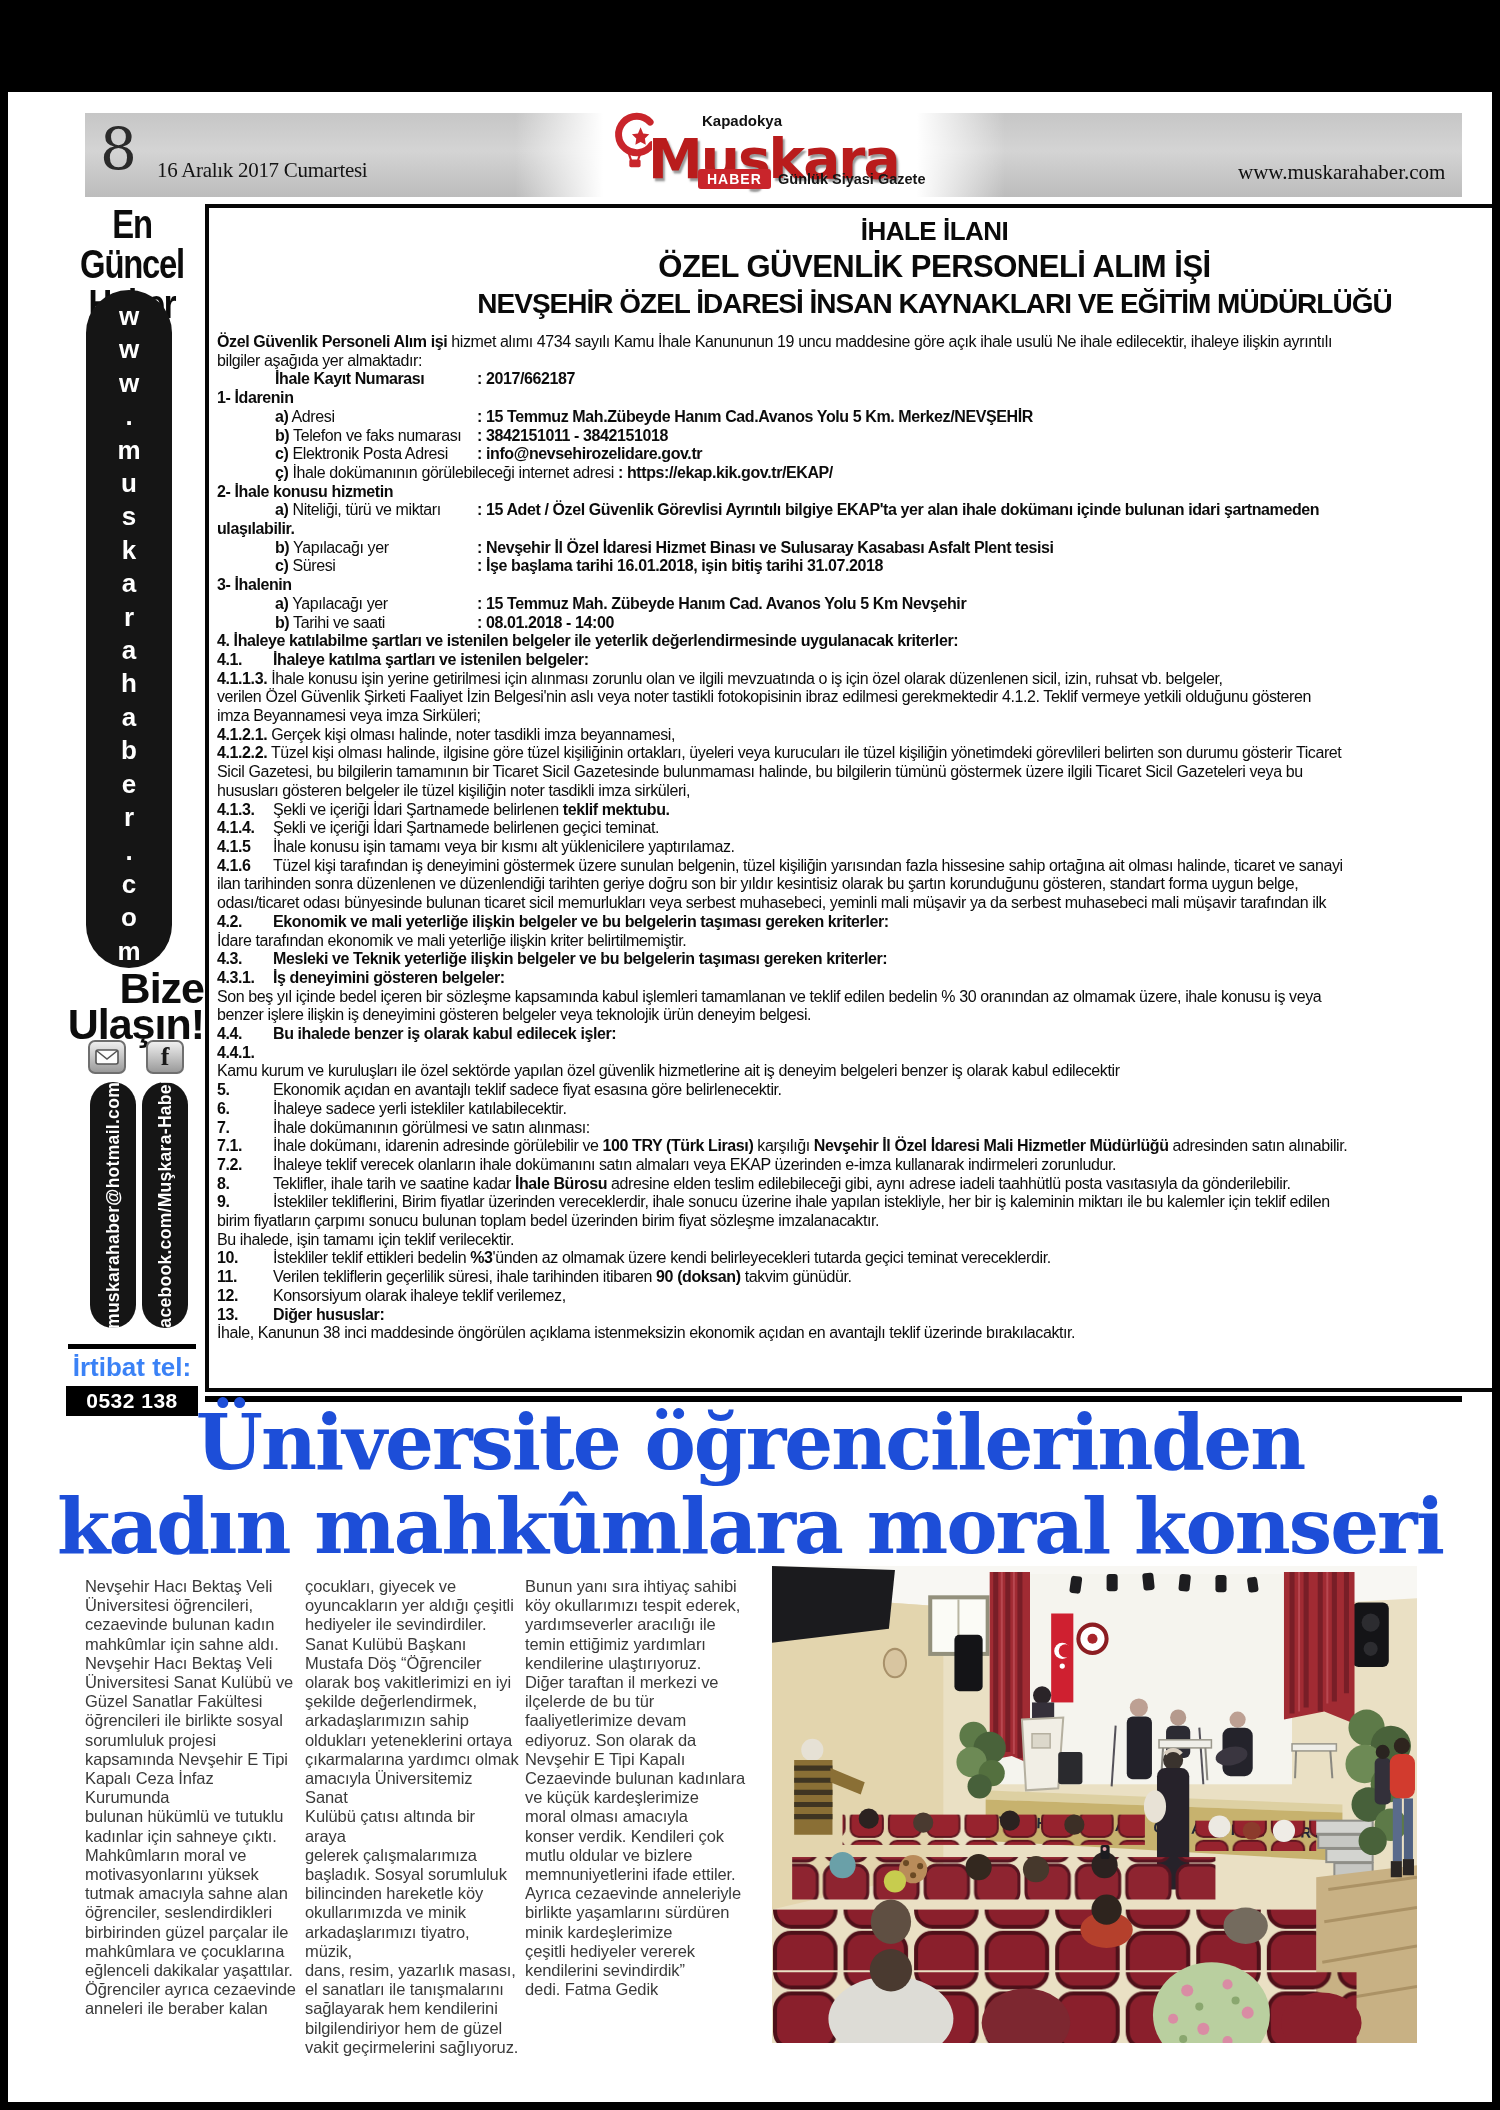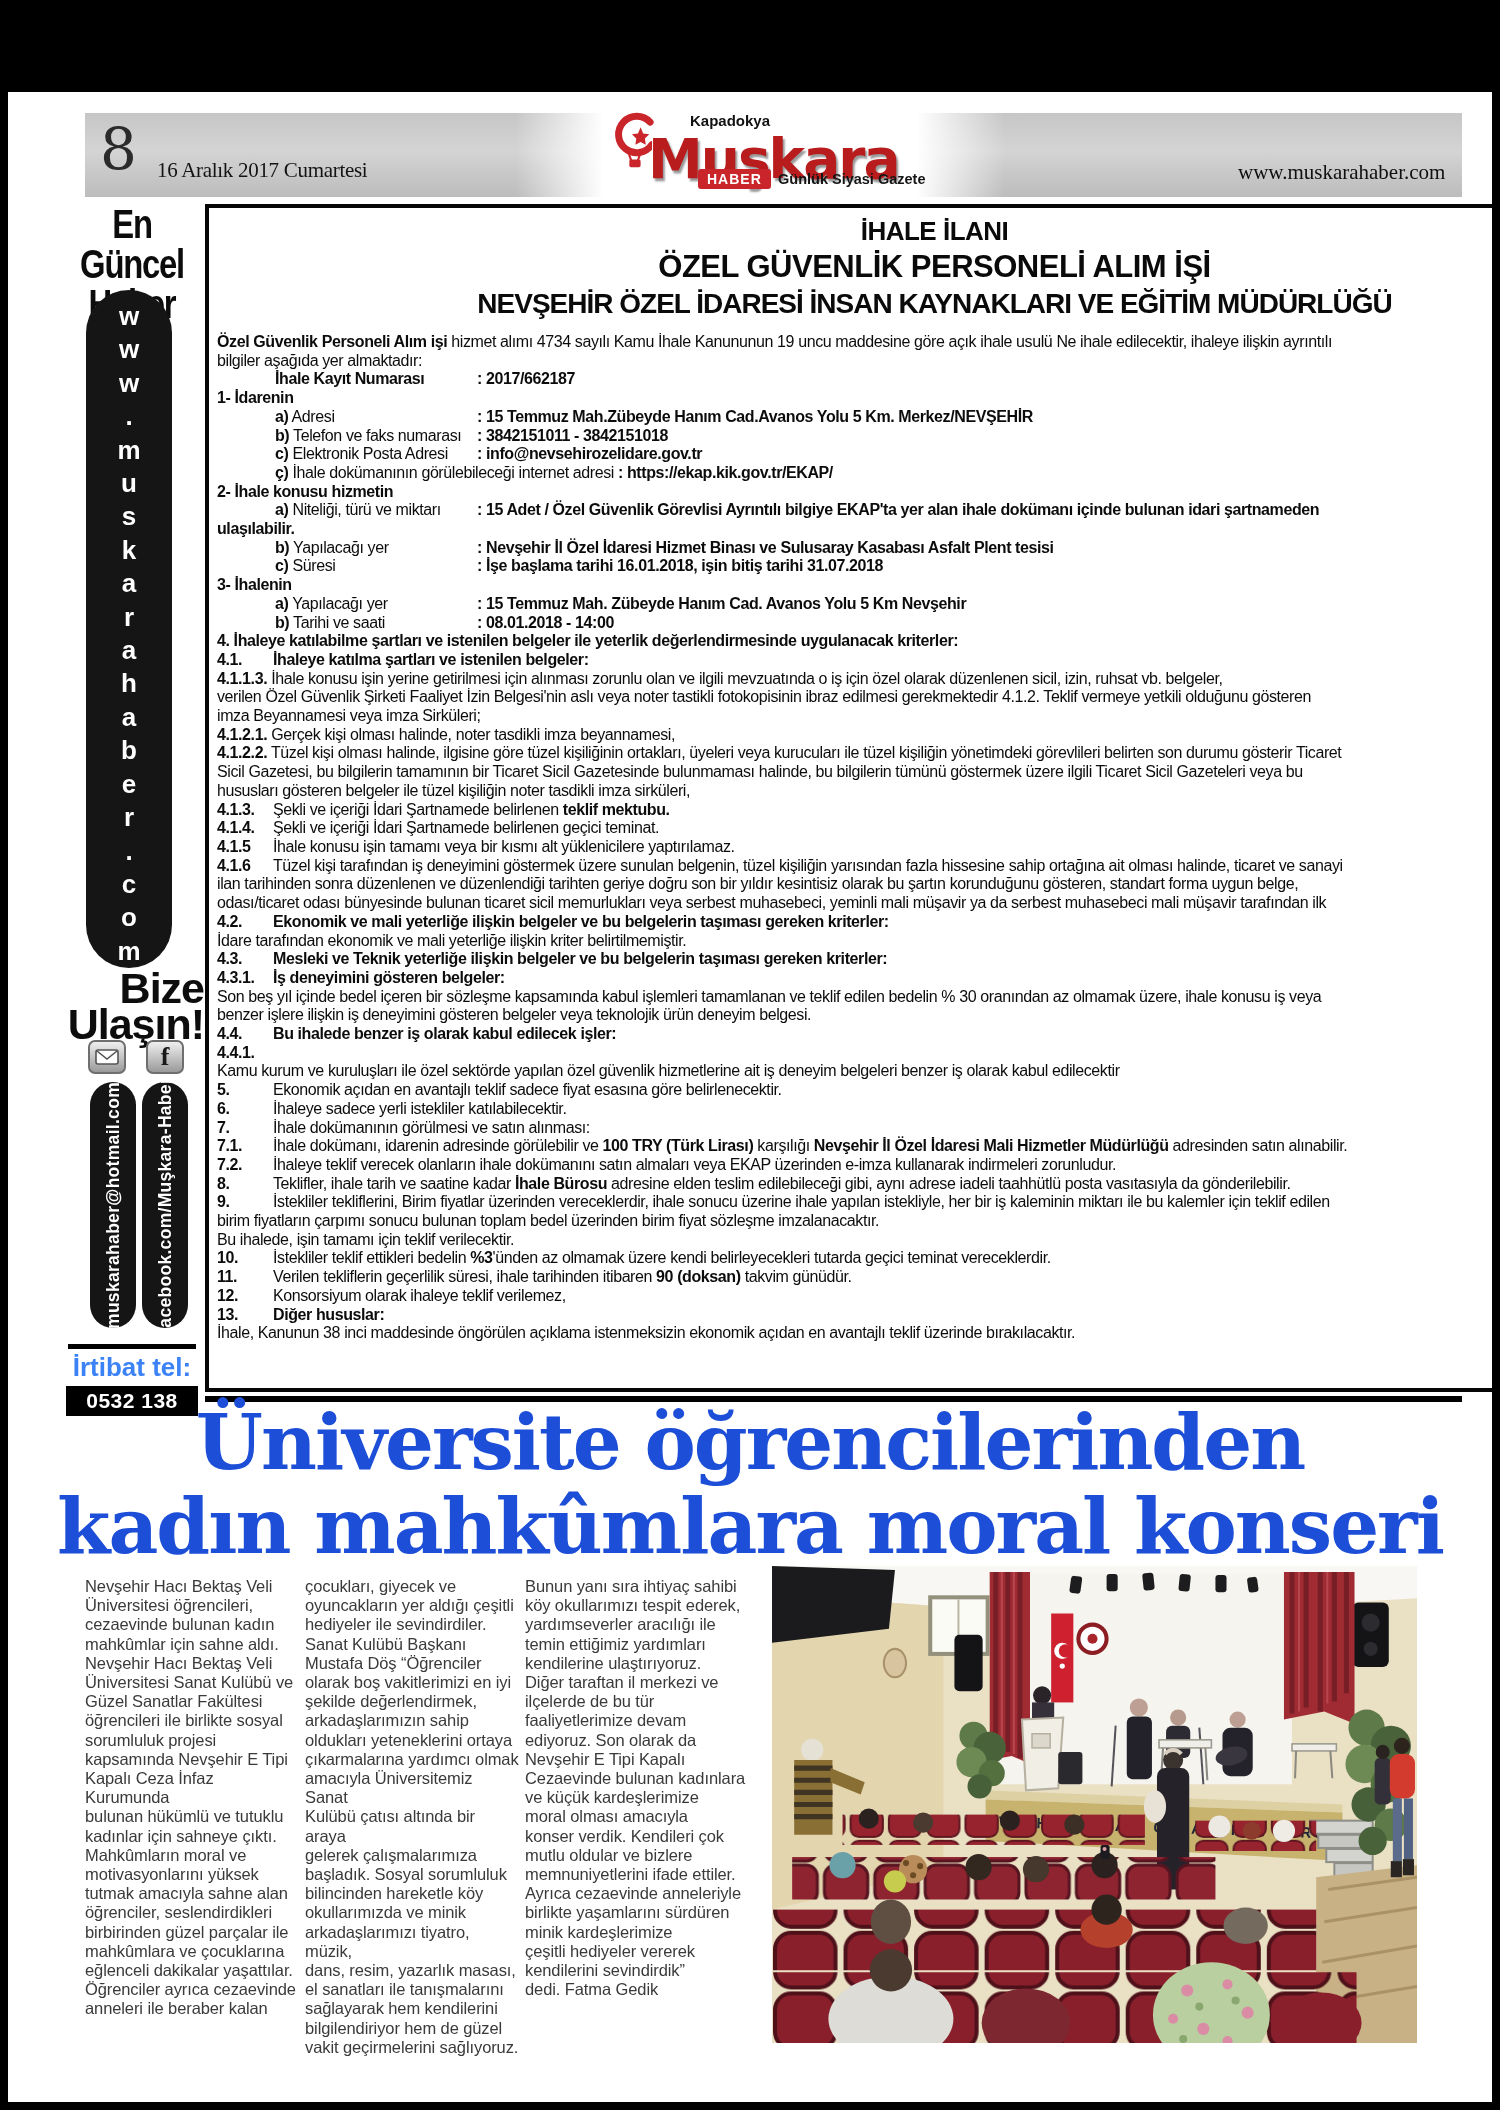--- a/index.html
+++ b/index.html
@@ -13,21 +13,21 @@
          border-right:8px solid #000;border-bottom:8px solid #000;pointer-events:none;z-index:60;}
   
   #band{left:85px;top:113px;width:1377px;height:84px;
         background:linear-gradient(180deg,#c6c6c6,#d4d4d4 45%,#bcbcbc);}
   #band-center{position:absolute;left:430px;top:0;width:490px;height:84px;
         background:linear-gradient(90deg,rgba(255,255,255,0),#fff 18%,#fff 82%,rgba(255,255,255,0));}
   #page-number{left:100px;top:118px;font-family:"DejaVu Serif",serif;font-size:58px;color:#2b2b2b;line-height:62px;}
   #date{left:157px;top:158px;font-family:"Liberation Serif",serif;font-size:21px;color:#141414;letter-spacing:-0.3px;}
   #website{left:1238px;top:160px;font-family:"Liberation Serif",serif;font-size:21px;color:#101010;}
   #logo-balloon{left:612px;top:110px;width:52px;height:64px;}
-  #logo-region{left:690px;top:112px;width:180px;text-align:left;font-size:15px;font-weight:bold;color:#111;}
+  #logo-region{left:652px;top:112px;width:180px;text-align:center;font-size:15px;font-weight:bold;color:#111;}
   #logo-name{left:648px;top:127px;font-family:"DejaVu Sans",sans-serif;font-size:55px;font-weight:bold;
              color:#b91c1c;letter-spacing:-2px;text-shadow:2px 3px 2px rgba(70,70,70,.55),-1px -1px 0 #fff;}
   #logo-band{left:698px;top:169px;background:#c9252b;color:#fff;font-size:14px;font-weight:bold;
              padding:2px 9px;border-radius:3px;letter-spacing:1px;}
   #logo-tagline{left:778px;top:171px;font-size:14.5px;font-weight:bold;color:#151515;}
   
   .mast{left:60px;top:204px;width:144px;text-align:center;color:#0c0c0c;font-weight:bold;
         font-size:40px;line-height:40px;letter-spacing:-1.5px;}
   .mast div{transform:scaleX(.82);transform-origin:50% 50%;}
   #vpill{left:86px;top:290px;width:86px;height:678px;background:#151515;border-radius:44px;

